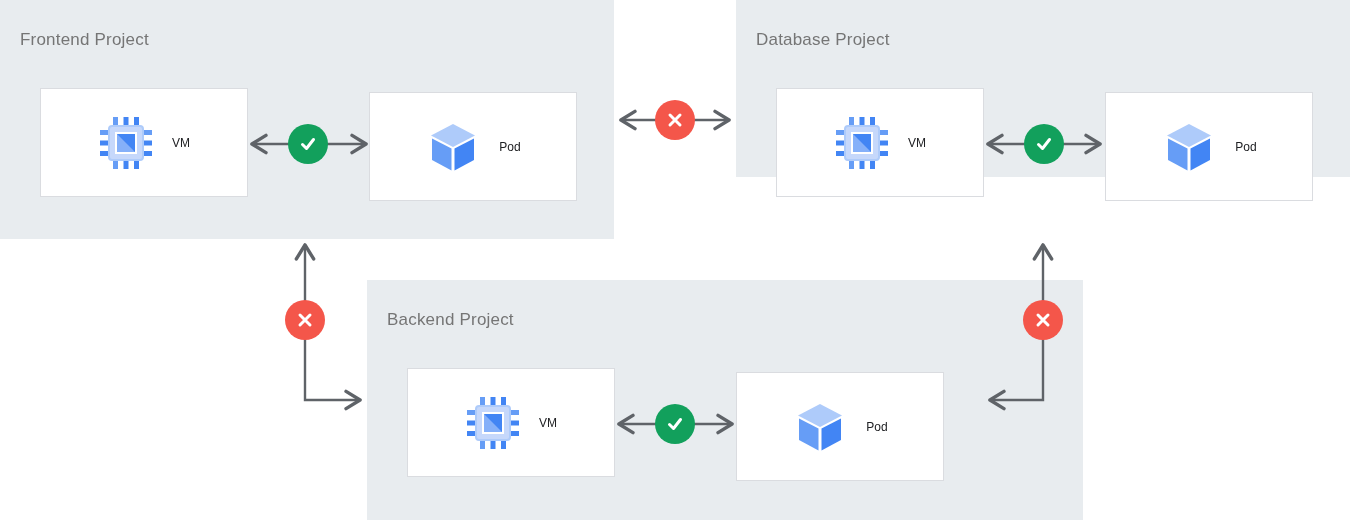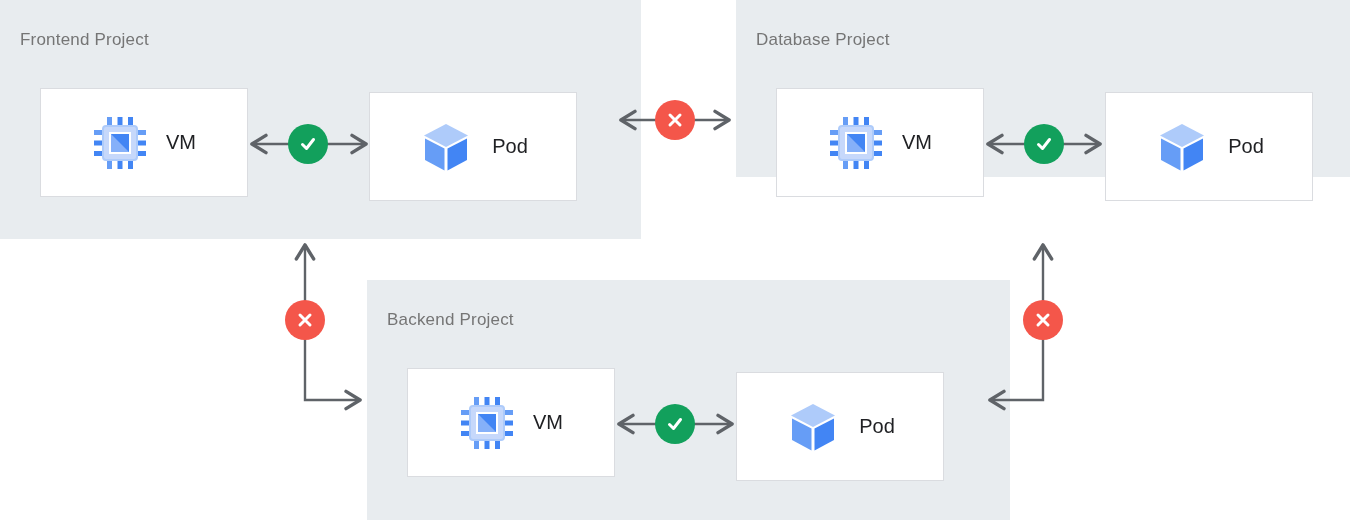--- a/index.html
+++ b/index.html
@@ -6,32 +6,32 @@
     --panel-bg:#e8ecef; --box-border:#dadce0; --line:#5f6368;
     --allowed:#12a05c; --blocked:#f4564a;
     --icon-blue:#4285f4; --icon-blue-light:#aecbfa; --icon-blue-medium:#669df6;
     --icon-blue-pale:#c6d8fb; --icon-blue-fold:#85b0f9;
     --title-text:#757575; --label-text:#202124;
   }
   html,body{margin:0;padding:0;background:#ffffff;}
   body{font-family:"Liberation Sans", sans-serif;}
   .canvas{position:relative;width:1350px;height:520px;background:#ffffff;overflow:hidden;}
 
-  .panel{position:absolute;background:var(--panel-bg);padding-left:27px;}
+  .panel{position:absolute;background:var(--panel-bg);}
   .panel-frontend{left:0;top:0;width:614px;height:239px;}
   .panel-database{left:736px;top:0;width:614px;height:177px;}
-  .panel-backend{left:367px;top:280px;width:616px;height:240px;}
+  .panel-backend{left:367px;top:280px;width:716px;height:240px;}
 
   .panel-title{position:absolute;left:20px;top:30px;font-size:17px;color:var(--title-text);letter-spacing:.2px;}
 
   .node-box{position:absolute;width:208px;height:109px;background:#ffffff;border:1px solid var(--box-border);
     box-sizing:border-box;display:flex;align-items:center;justify-content:center;gap:18px;}
   .node-vm{left:40px;top:88px;}
   .node-pod{left:369px;top:92px;}
-  .node-label{font-size:20px;color:var(--label-text);}
+  .node-label{font-size:12px;color:var(--label-text);}
 
   .icon{display:block;}
 
   svg.overlay{position:absolute;left:0;top:0;width:1350px;height:520px;z-index:1;pointer-events:none;}
   .conn{stroke:var(--line);stroke-width:2.4;fill:none;}
   .arrowhead{stroke:var(--line);stroke-width:1.6;fill:none;}
 
   .badge{position:absolute;width:40px;height:40px;border-radius:50%;z-index:2;
     display:flex;align-items:center;justify-content:center;}
   .badge-allowed{background:var(--allowed);}

